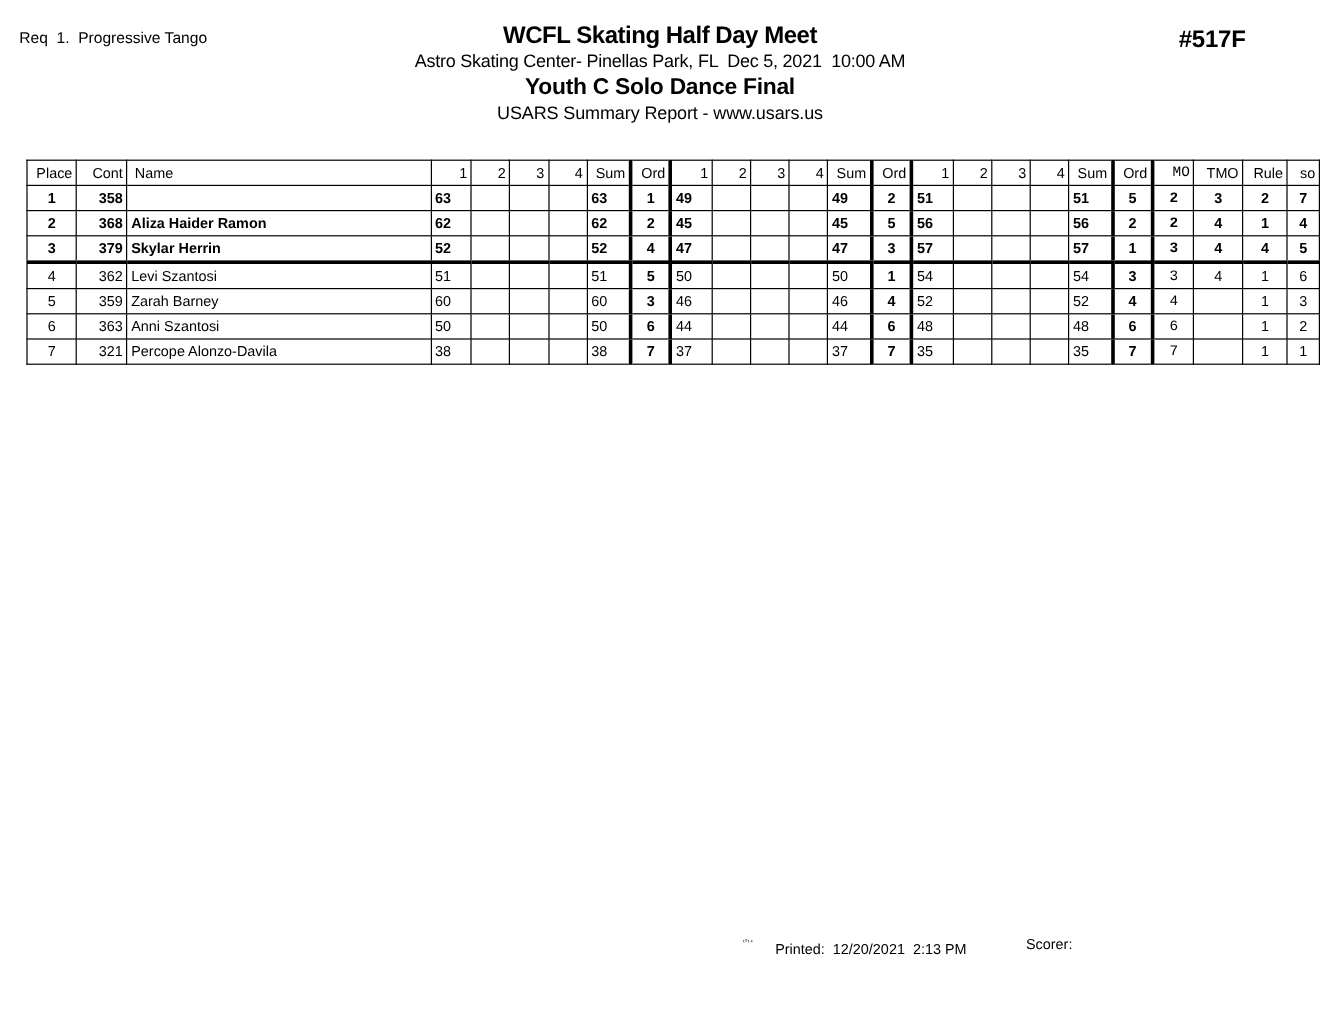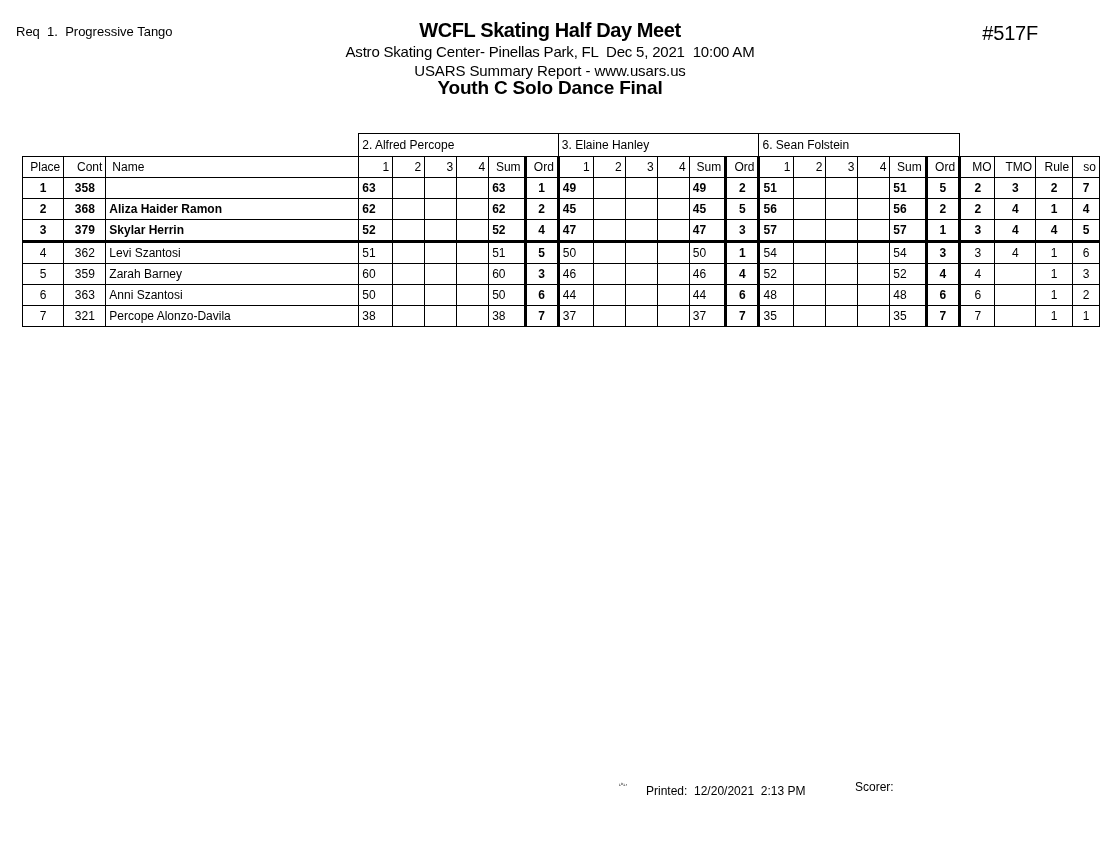--- a/index.html
+++ b/index.html
@@ -23,21 +23,21 @@
     left: 16px;
     top: 24px;
     font-size: 13px;
     white-space: pre;
   }
   #event-number {
     position: absolute;
     right: 62px;
     top: 22px;
     font-size: 20px;
-    font-weight: normal;
+    font-weight: bold;
     letter-spacing: -0.2px;
   }
   #title-block {
     position: absolute;
     left: 0;
     right: 0;
     top: 20px;
     text-align: center;
     line-height: 1.0;
   }
@@ -83,26 +83,26 @@
     vertical-align: middle;
     overflow: hidden;
     white-space: nowrap;
   }
   
   #results-table td.nb {
     border: none;
   }
 
   .c-place   { width: 36px; text-align: center; }
-  .c-cont    { width: 38px; text-align: center; }
+  .c-cont    { width: 38px; text-align: right; }
   .c-name    { width: 272px; text-align: left; padding-left: 6px; }
   .c-score   { width: 30px; text-align: left; padding-left: 5px; }
   .c-sum     { width: 30px; text-align: left; padding-left: 5px; }
   .c-ord     { width: 26px; text-align: center; font-weight: bold; }
-  .c-mo      { width: 30px; text-align: center; }
+  .c-mo      { width: 30px; text-align: center; font-family: Liberation Mono, monospace; }
   .c-tmo     { width: 36px; text-align: center; }
   .c-rule    { width: 32px; text-align: center; }
   .c-so      { width: 22px; text-align: center; }
 
   
   .thick-l { border-left-width: 3px !important; }
   .thick-r { border-right-width: 3px !important; }
   
   .thick-b td { border-bottom-width: 3px !important; }
 
@@ -150,22 +150,22 @@
   }
 </style>
 </head>
 <body>
 
 <div id="req-label">Req  1.  Progressive Tango</div>
 
 <div id="title-block">
   <span class="line t-meet">WCFL Skating Half Day Meet</span>
   <span class="line t-venue">Astro Skating Center- Pinellas Park, FL  Dec 5, 2021  10:00 AM</span>
+  <span class="line t-event">Youth C Solo Dance Final</span>
   <span class="line t-report">USARS Summary Report - www.usars.us</span>
-  <span class="line t-event">Youth C Solo Dance Final</span>
 </div>
 
 <div id="event-number">#517F</div>
 
 <table id="results-table">
   <colgroup>
     <col class="c-place">
       <col class="c-cont">
       <col class="c-name">
     <col class="c-score">
@@ -186,32 +186,20 @@
       <col class="c-score">
       <col class="c-sum">
       <col class="c-ord">
     <col class="c-mo">
       <col class="c-tmo">
       <col class="c-rule">
       <col class="c-so">
   </colgroup>
   <tbody>
 
-    <tr id="judge-row">
-      <td class="nb"></td>
-      <td class="nb"></td>
-      <td class="nb"></td>
-      <td class="judge-cell" colspan="6">2.  Alfred Percope</td>
-      <td class="judge-cell" colspan="6">3.  Elaine  Hanley</td>
-      <td class="judge-cell" colspan="6">6.  Sean  Folstein</td>
-      <td class="nb"></td>
-      <td class="nb"></td>
-      <td class="nb"></td>
-      <td class="nb"></td>
-    </tr>
 
     <tr id="header-row">
       <td class="c-place">Place</td>
       <td class="c-cont">Cont</td>
       <td class="c-name">Name</td>
 
       <td>1</td>
       <td>2</td>
       <td>3</td>
       <td>4</td>

